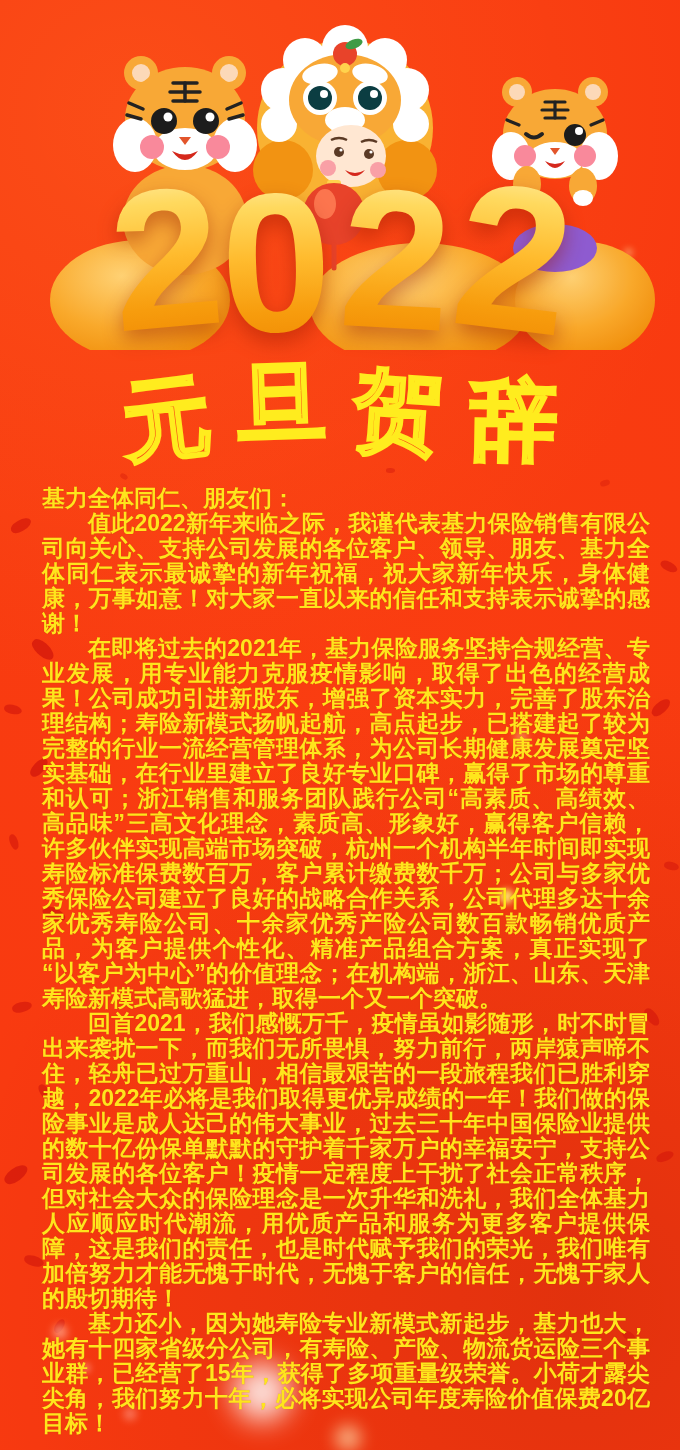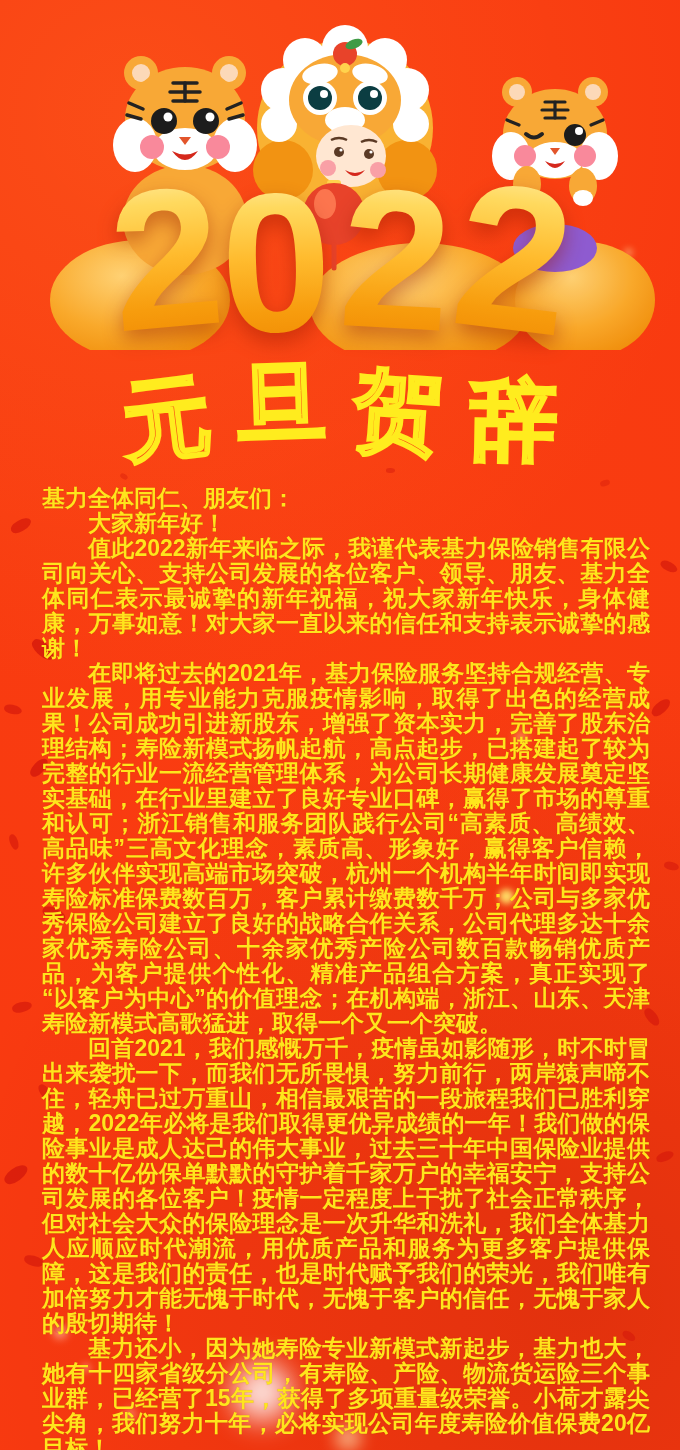--- a/index.html
+++ b/index.html
@@ -241,21 +241,20 @@
 
   <div class="title-row">
     <span>元</span>
     <span>旦</span>
     <span>贺</span>
     <span>辞</span>
   </div>
 
   <div class="letter">
     <p class="no-indent">基力全体同仁、朋友们：</p>
-    <p>大家新年好！</p>
     <p>值此2022新年来临之际，我谨代表基力保险销售有限公司向关心、支持公司发展的各位客户、领导、朋友、基力全体同仁表示最诚挚的新年祝福，祝大家新年快乐，身体健康，万事如意！对大家一直以来的信任和支持表示诚挚的感谢！</p>
     <p>在即将过去的2021年，基力保险服务坚持合规经营、专业发展，用专业能力克服疫情影响，取得了出色的经营成果！公司成功引进新股东，增强了资本实力，完善了股东治理结构；寿险新模式扬帆起航，高点起步，已搭建起了较为完整的行业一流经营管理体系，为公司长期健康发展奠定坚实基础，在行业里建立了良好专业口碑，赢得了市场的尊重和认可；浙江销售和服务团队践行公司“高素质、高绩效、高品味”三高文化理念，素质高、形象好，赢得客户信赖，许多伙伴实现高端市场突破，杭州一个机构半年时间即实现寿险标准保费数百万，客户累计缴费数千万；公司与多家优秀保险公司建立了良好的战略合作关系，公司代理多达十余家优秀寿险公司、十余家优秀产险公司数百款畅销优质产品，为客户提供个性化、精准产品组合方案，真正实现了“以客户为中心”的价值理念；在机构端，浙江、山东、天津寿险新模式高歌猛进，取得一个又一个突破。</p>
     <p>回首2021，我们感慨万千，疫情虽如影随形，时不时冒出来袭扰一下，而我们无所畏惧，努力前行，两岸猿声啼不住，轻舟已过万重山，相信最艰苦的一段旅程我们已胜利穿越，2022年必将是我们取得更优异成绩的一年！我们做的保险事业是成人达己的伟大事业，过去三十年中国保险业提供的数十亿份保单默默的守护着千家万户的幸福安宁，支持公司发展的各位客户！疫情一定程度上干扰了社会正常秩序，但对社会大众的保险理念是一次升华和洗礼，我们全体基力人应顺应时代潮流，用优质产品和服务为更多客户提供保障，这是我们的责任，也是时代赋予我们的荣光，我们唯有加倍努力才能无愧于时代，无愧于客户的信任，无愧于家人的殷切期待！</p>
     <p>基力还小，因为她寿险专业新模式新起步，基力也大，她有十四家省级分公司，有寿险、产险、物流货运险三个事业群，已经营了15年，获得了多项重量级荣誉。小荷才露尖尖角，我们努力十年，必将实现公司年度寿险价值保费20亿目标！</p>
 
   </div>
 
 </div>
 
 </body></html>

